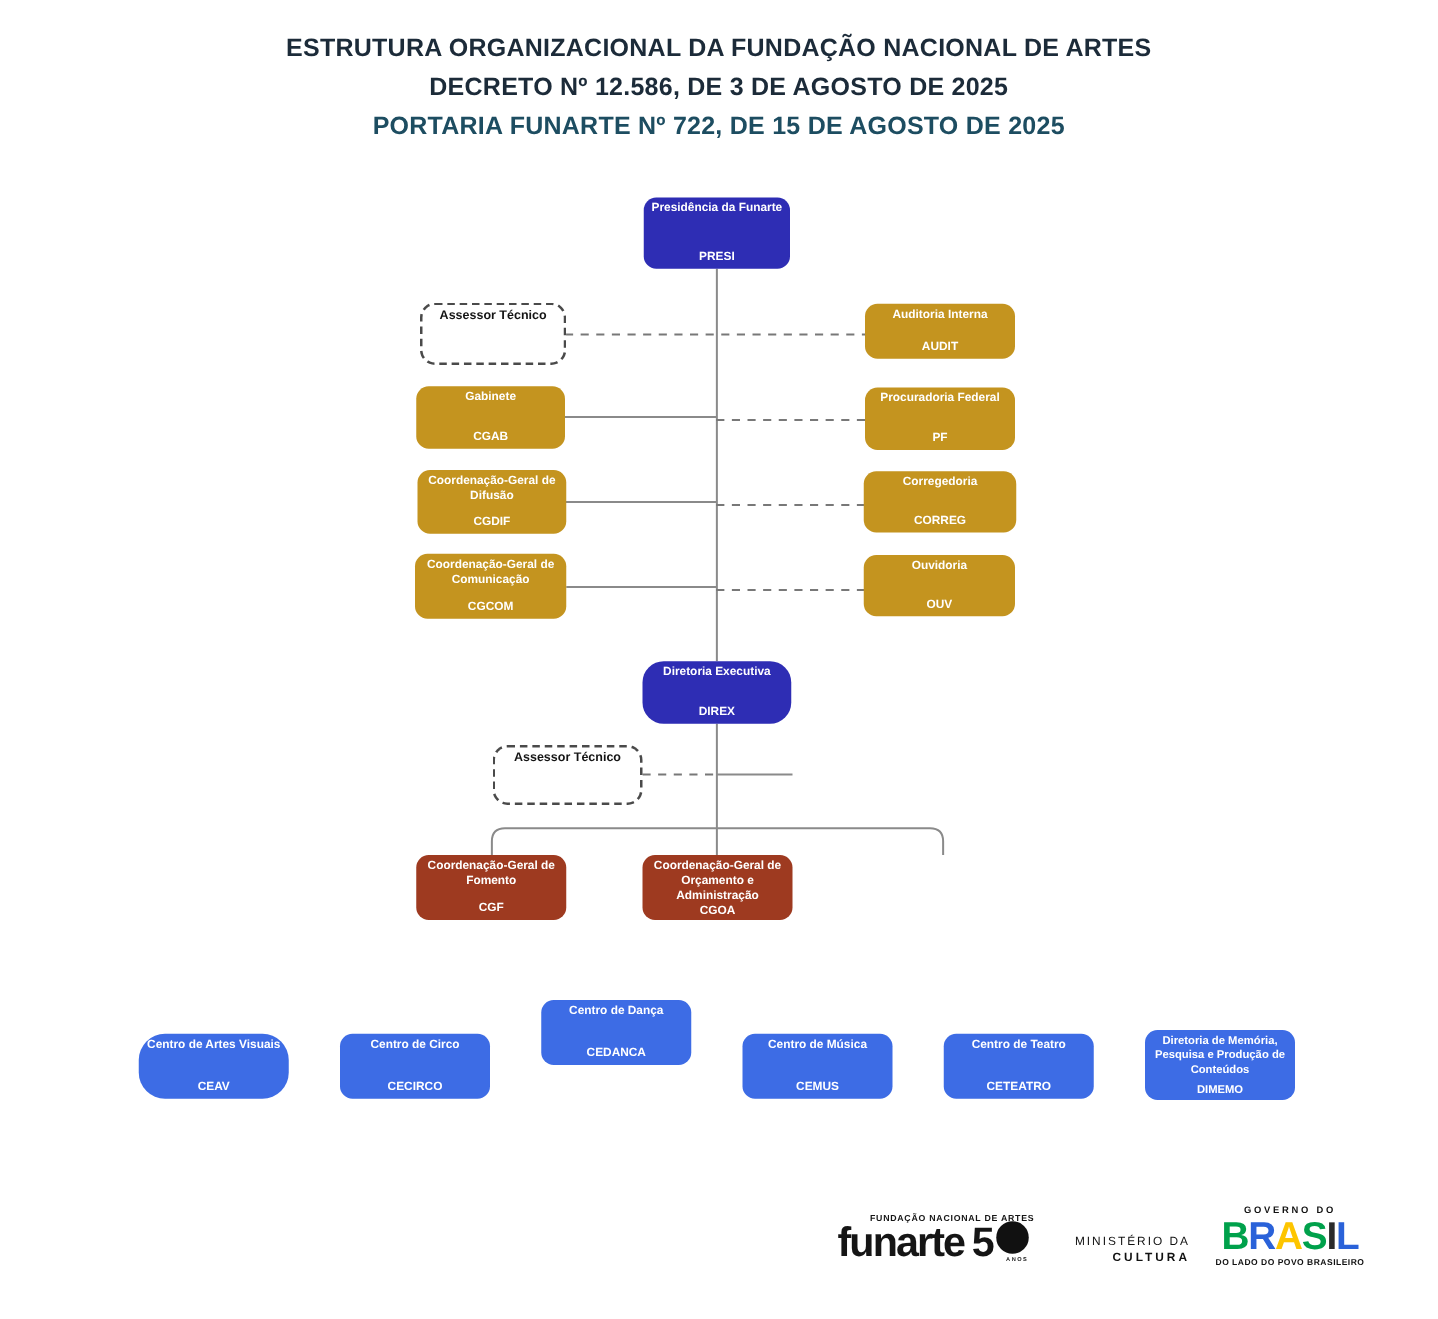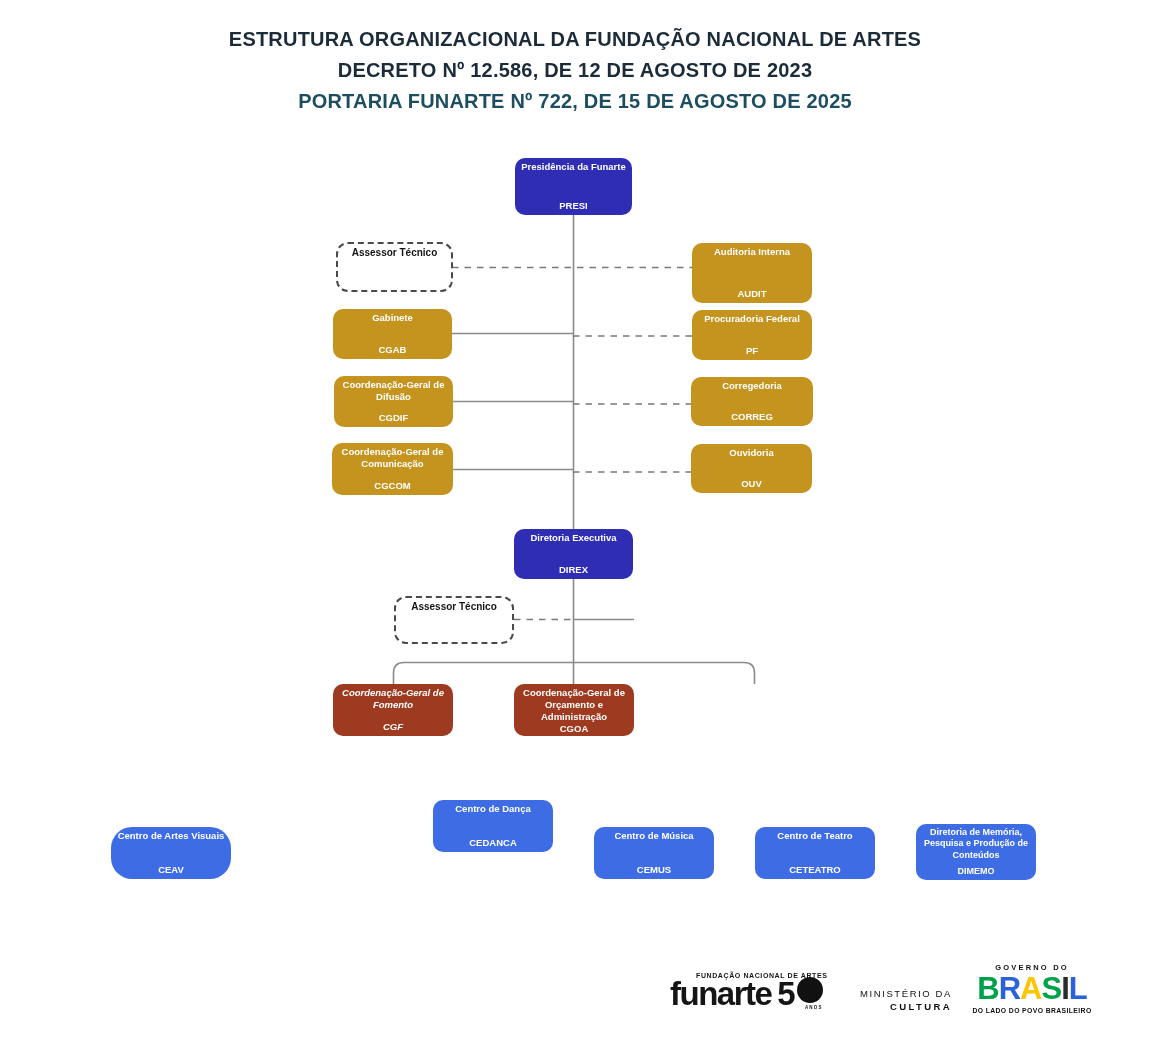--- a/index.html
+++ b/index.html
@@ -58,21 +58,21 @@
   .lt-yellow{color:#fdc500;}
   .lt-dark{color:#2b2b2b;}
 </style>
 </head>
 <body>
 
 <div class="canvas">
 
   <div class="title-block">
     <div class="title-line t-dark">ESTRUTURA ORGANIZACIONAL DA FUNDAÇÃO NACIONAL DE ARTES</div>
-    <div class="title-line t-dark">DECRETO Nº 12.586, DE 12 DE AGOSTO DE 2023</div>
+    <div class="title-line t-dark">DECRETO Nº 12.586, DE 3 DE AGOSTO DE 2025</div>
     <div class="title-line t-teal">PORTARIA FUNARTE Nº 722, DE 15 DE AGOSTO DE 2025</div>
   </div>
 
   <svg class="connectors" width="1150" height="1055" viewBox="0 0 1150 1055">
     <g stroke="#8a8a8a" stroke-width="1.6" fill="none">
       <path d="M573.5 215 V529"></path>
       <path d="M451 333.5 H573"></path>
       <path d="M452 401.5 H573"></path>
       <path d="M453 469.5 H573"></path>
       <path d="M573.5 579 V684"></path>
@@ -90,21 +90,21 @@
 
   <div class="box indigo" style="left:515px;top:158px;width:117px;height:57px;">
     <span class="nm">Presidência da Funarte</span>
     <span class="acr">PRESI</span>
   </div>
 
   <div class="box dashedbox" style="left:336px;top:242px;width:117px;height:50px;">
     <span class="nm">Assessor Técnico</span>
   </div>
 
-  <div class="box gold" style="left:692px;top:243px;width:120px;height:60px;">
+  <div class="box gold" style="left:692px;top:243px;width:120px;height:44px;">
     <span class="nm">Auditoria Interna</span>
     <span class="acr">AUDIT</span>
   </div>
 
   <div class="box gold" style="left:333px;top:309px;width:119px;height:50px;">
     <span class="nm">Gabinete</span>
     <span class="acr">CGAB</span>
   </div>
 
   <div class="box gold" style="left:692px;top:310px;width:120px;height:50px;">
@@ -125,45 +125,49 @@
   <div class="box gold" style="left:332px;top:443px;width:121px;height:52px;">
     <span class="nm">Coordenação-Geral de Comunicação</span>
     <span class="acr">CGCOM</span>
   </div>
 
   <div class="box gold" style="left:691px;top:444px;width:121px;height:49px;">
     <span class="nm">Ouvidoria</span>
     <span class="acr">OUV</span>
   </div>
 
-  <div class="box indigo" style="left:514px;top:529px;width:119px;height:50px;">
+  <div class="box indigo" style="left:514px;top:529px;width:119px;height:50px;border-radius:17px;">
     <span class="nm">Diretoria Executiva</span>
     <span class="acr">DIREX</span>
   </div>
 
   <div class="box dashedbox" style="left:394px;top:596px;width:120px;height:48px;">
     <span class="nm">Assessor Técnico</span>
   </div>
 
 
-  <div class="box brick" style="left:333px;top:684px;width:120px;height:52px;font-style:italic;">
+  <div class="box brick" style="left:333px;top:684px;width:120px;height:52px;">
     <span class="nm">Coordenação-Geral de Fomento</span>
     <span class="acr">CGF</span>
   </div>
 
   <div class="box brick" style="left:514px;top:684px;width:120px;height:52px;">
     <span class="nm">Coordenação-Geral de Orçamento e Administração</span>
     <span class="acr">CGOA</span>
   </div>
 
 
 
   <div class="box royal" style="left:111px;top:827px;width:120px;height:52px;border-radius:21px;">
     <span class="nm">Centro de Artes Visuais</span>
     <span class="acr">CEAV</span>
+  </div>
+  <div class="box royal" style="left:272px;top:827px;width:120px;height:52px;">
+    <span class="nm">Centro de Circo</span>
+    <span class="acr">CECIRCO</span>
   </div>
   <div class="box royal" style="left:433px;top:800px;width:120px;height:52px;">
     <span class="nm">Centro de Dança</span>
     <span class="acr">CEDANCA</span>
   </div>
   <div class="box royal" style="left:594px;top:827px;width:120px;height:52px;">
     <span class="nm">Centro de Música</span>
     <span class="acr">CEMUS</span>
   </div>
   <div class="box royal" style="left:755px;top:827px;width:120px;height:52px;">

